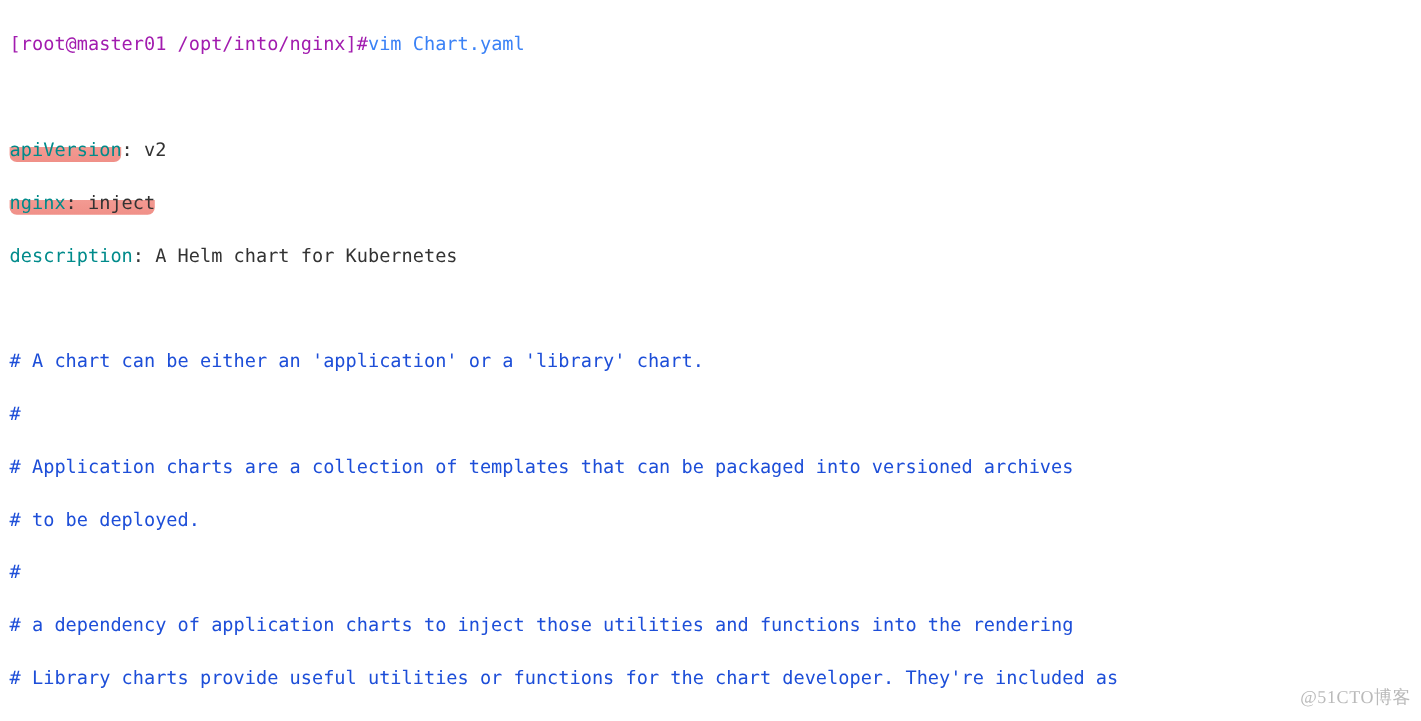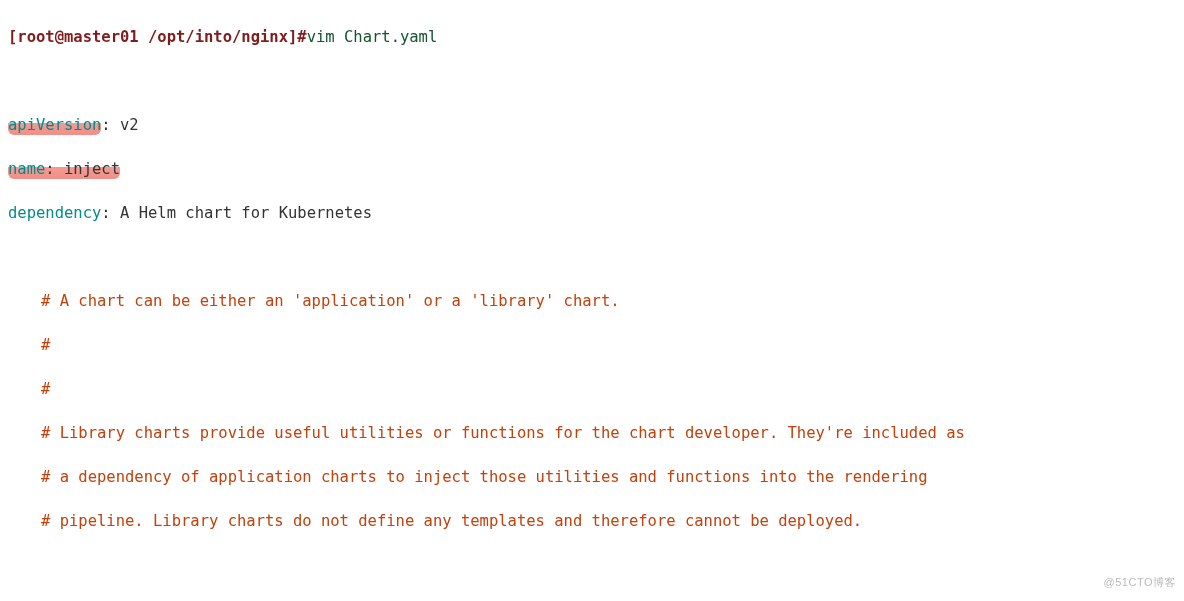--- a/index.html
+++ b/index.html
@@ -11,57 +11,59 @@
     font-family: "DejaVu Sans Mono", "Consolas", "Courier New", monospace;
     font-size: 15.5px;
     line-height: 22px;
     overflow: hidden;
   }
   .terminal {
     padding: 4px 8px 4px 8px;
     white-space: pre;
     position: relative;
   }
-  .prompt-bold { color: #7f1d1d; font-weight: bold; }
-  .cmd { color: #14532d; }
-  .blue { color: #c2410c; margin-left: 33px; }
+  .prompt-bold { color: #a21caf; font-weight: normal; }
+  .cmd { color: #3b82f6; }
+  .blue { color: #1d4ed8; }
   .teal { color: #008b8b; }
   .black { color: #333333; }
   .hl-red1 {
     background: linear-gradient(180deg, rgba(255,255,255,0) 0%, rgba(255,255,255,0) 35%, #f39a92 35%, #f09088 100%);
     border-radius: 6px;
     padding-bottom: 1px;
     text-align: center;
   }
   .watermark {
     position: absolute;
     right: 8px;
     bottom: 8px;
     color: #bababa;
-    font-size: 11px;
-    font-family: Liberation Sans, sans-serif;
+    font-size: 15px;
+    font-family: Liberation Serif, serif;
     letter-spacing: 0.5px;
   }
   .cursor-cell { position: relative; }
 </style>
 </head>
 <body>
 
 <div class="terminal">
 <div><span class="prompt-bold">[root@master01 </span><span class="prompt-bold">/opt/into/nginx</span><span class="prompt-bold">]#</span><span class="cmd">vim Chart.yaml</span></div>
 <div>&nbsp;</div>
 <div><span class="teal cursor-cell hl-red1">apiVersion</span><span class="black">: </span><span class="black">v2</span></div>
-<div><span class="hl-red1"><span class="teal">name</span><span class="black">: </span><span class="black">inject</span></span></div>
-<div><span class="teal">dependency</span><span class="black">: </span><span class="black">A Helm chart for Kubernetes</span></div>
+<div><span class="hl-red1"><span class="teal">nginx</span><span class="black">: </span><span class="black">inject</span></span></div>
+<div><span class="teal">description</span><span class="black">: </span><span class="black">A Helm chart for Kubernetes</span></div>
 <div>&nbsp;</div>
 <div class="blue"># A chart can be either an 'application' or a 'library' chart.</div>
 <div class="blue">#</div>
+<div class="blue"># Application charts are a collection of templates that can be packaged into versioned archives</div>
+<div class="blue"># to be deployed.</div>
 <div class="blue">#</div>
+<div class="blue"># a dependency of application charts to inject those utilities and functions into the rendering</div>
 <div class="blue"># Library charts provide useful utilities or functions for the chart developer. They're included as</div>
-<div class="blue"># a dependency of application charts to inject those utilities and functions into the rendering</div>
 <div class="blue"># pipeline. Library charts do not define any templates and therefore cannot be deployed.</div>
 
 
 
 
 
 
 
 
 

